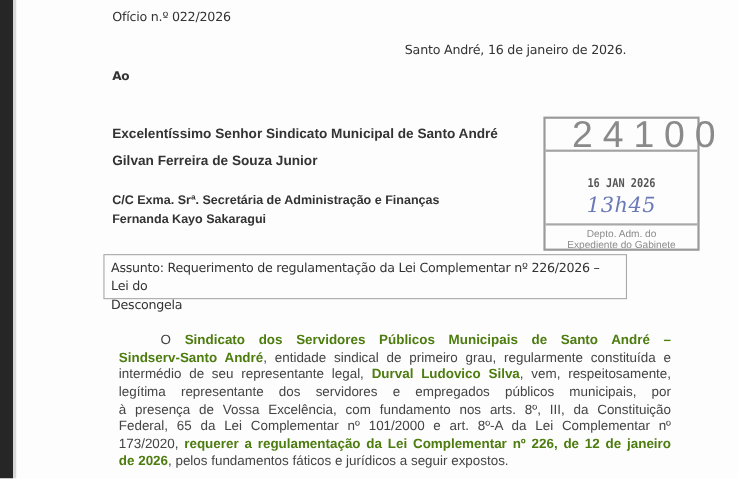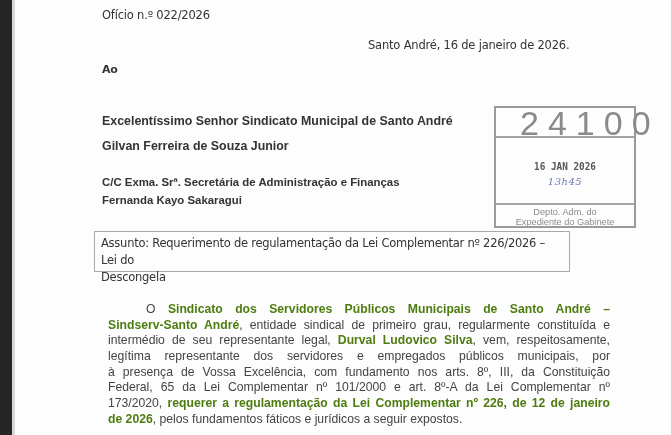--- a/index.html
+++ b/index.html
@@ -8,21 +8,21 @@
   .edge-light { position:absolute; left:12px; top:0; width:3px; height:435px; background:#d8d8d8; }
   .page { position:absolute; left:15px; top:0; right:0; bottom:0; background:#fdfdfd; }
   .abs { position:absolute; white-space:nowrap; }
   .sans2 { font-family:"DejaVu Sans", sans-serif; font-size:11.5px; color:#333; letter-spacing:-0.2px; }
   .bold { font-weight:bold; }
   .addr { font-size:12.4px; font-weight:bold; color:#333; }
   .cc { font-size:11.4px; font-weight:bold; color:#333; }
   .stamp { position:absolute; left:494px; top:106px; width:142px; height:122px; border:2px solid #9a9a9a; box-sizing:border-box; }
   .stamp-num { position:absolute; left:0; top:0; width:100%; height:30px; border-bottom:2px solid #a3a3a3; box-sizing:border-box; text-align:center; font-size:34px; letter-spacing:9px; color:#8a8a8a; line-height:30px; padding-left:24px; }
   .stamp-date { position:absolute; left:0; top:52px; width:100%; text-align:center; font-size:11px; font-weight:bold; color:#555; font-family:"DejaVu Sans Mono", monospace; transform:scaleX(0.85); }
-  .stamp-hand { position:absolute; left:0; top:68px; width:100%; text-align:center; font-size:10px; color:#6a7ab8; font-family:"DejaVu Serif", serif; font-style:italic; letter-spacing:0.5px; }
+  .stamp-hand { position:absolute; left:0; top:68px; width:100%; text-align:center; font-size:19px; color:#6a7ab8; font-family:"DejaVu Serif", serif; font-style:italic; letter-spacing:0.5px; }
   .stamp-dept { position:absolute; left:0; top:95px; width:100%; height:25px; border-top:2px solid #a8a8a8; box-sizing:border-box; text-align:center; font-size:9.2px; color:#8c8c8c; line-height:10px; padding-top:2px; }
   .subject { position:absolute; left:94px; top:231px; width:476px; height:41px; border:1px solid #a8a8a8; box-sizing:border-box; padding:3px 6px; font-family:"DejaVu Sans", sans-serif; font-size:11.5px; color:#333; line-height:17px; letter-spacing:-0.25px; }
   .body-text { position:absolute; left:108px; top:302px; width:502px; font-size:12.2px; line-height:15.7px; color:#444; text-align:justify; }
   .body-text .line { display:block; text-align:justify; text-align-last:justify; height:15.7px; white-space:nowrap; overflow:visible; }
   .body-text .line.last { text-align-last:left; }
   .body-text b { color:#4d7c0f; }
   .indent { padding-left:38px; }
 </style>
 </head>
 <body>

